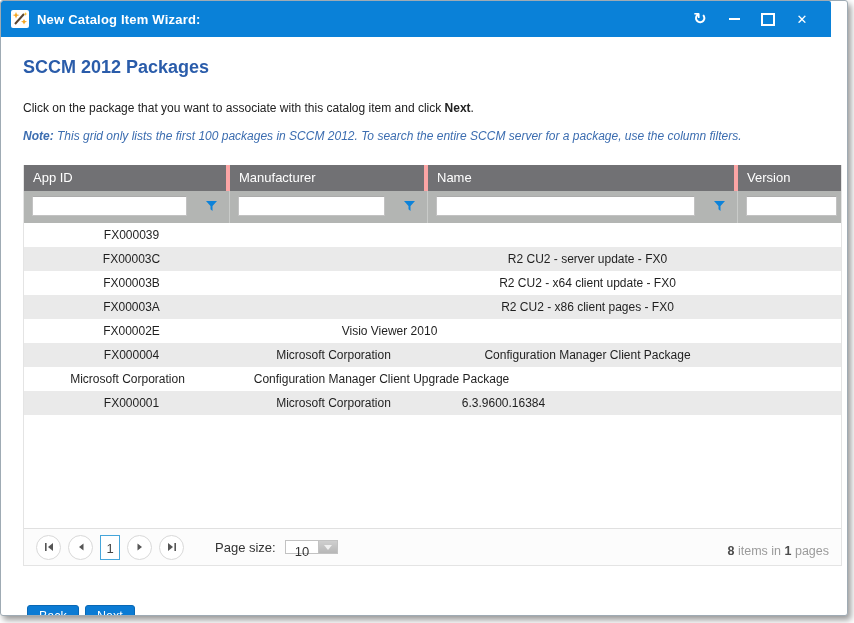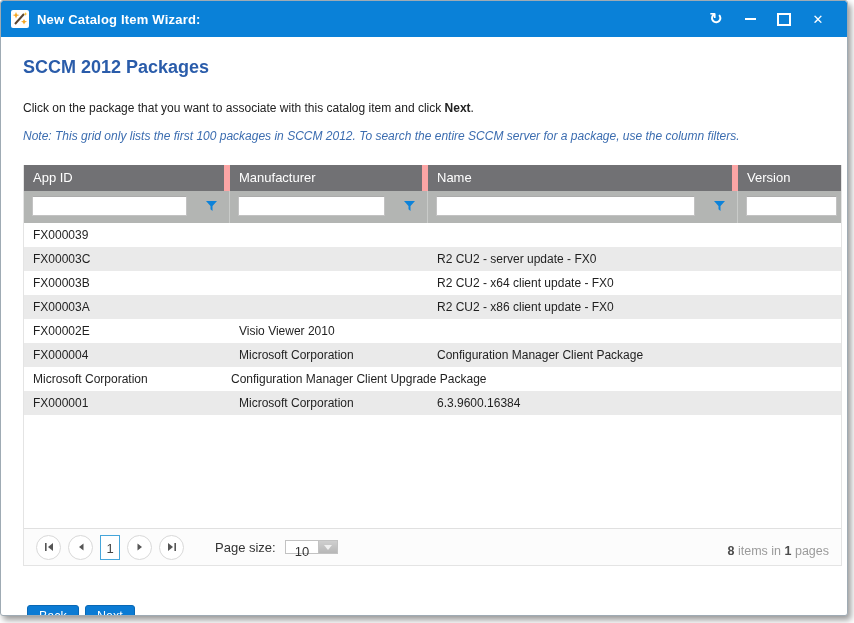--- a/index.html
+++ b/index.html
@@ -10,21 +10,21 @@
     -webkit-font-smoothing:antialiased;
   }
   .window{
     position:absolute;top:0;left:0;width:846px;height:614px;
     border:1px solid #9fabb4;border-radius:3px;background:#fff;
     box-shadow:3px 4px 6px rgba(0,0,0,.40);
     overflow:hidden;
   }
   
   .titlebar{
-    position:absolute;top:0;left:0;right:0;height:36px;
+    position:absolute;top:0;left:0;right:16px;height:36px;
     background:#0a81d8;display:flex;align-items:center;
     border-radius:2px 2px 0 0;
   }
   .app-icon{width:18px;height:18px;margin-left:10px;flex:0 0 auto;}
   .title-text{color:#fff;font-size:13px;font-weight:bold;margin-left:8px;letter-spacing:.2px;}
   .tb-buttons{margin-left:auto;display:flex;align-items:center;gap:16px;padding-right:20px;}
   .tb-btn{width:18px;height:18px;display:flex;align-items:center;justify-content:center;cursor:pointer;}
   .refresh-glyph{color:#fff;font-size:16px;font-weight:bold;line-height:1;}
   .min-glyph{width:11px;height:2px;background:#fff;}
   .max-glyph{width:10px;height:9px;border:2px solid #fff;}
@@ -36,50 +36,50 @@
   }
   .instruction{
     position:absolute;left:22px;top:100px;
     color:#222;font-size:12px;
   }
   .instruction b{font-weight:bold;}
   .note{
     position:absolute;left:22px;top:128px;
     color:#3c6db0;font-size:12px;font-style:italic;
   }
-  .note .note-label{font-weight:normal;}
+  .note .note-label{font-weight:bold;}
   
   .grid{
     position:absolute;left:22px;top:164px;width:817px;height:400px;
     border:1px solid #e4e4e4;border-top:none;
     display:flex;flex-direction:column;overflow:hidden;background:#fff;
   }
   .grid-inner{width:856px;flex:0 0 auto;}
   .g-header{display:flex;height:26px;background:#717174;}
   .g-header .g-cell{
     color:#fff;font-size:13px;line-height:26px;padding-left:9px;
-    border-right:6px solid #fca5a5;box-sizing:border-box;
+    border-right:4px solid #fca5a5;box-sizing:border-box;
     white-space:nowrap;overflow:hidden;
   }
   .g-filter{display:flex;height:32px;background:#b3b5b3;}
   .g-filter .f-cell{
     position:relative;box-sizing:border-box;border-right:1px solid #c9cbc9;
   }
   .f-cell input{
     position:absolute;left:8px;top:5px;height:20px;
     width:calc(100% - 50px);
     border:1px solid #c2c2c2;border-top-color:#ababab;
     background:#fff;outline:none;font-size:12px;padding:0 4px;box-sizing:border-box;
   }
   .funnel{position:absolute;right:12px;top:10px;}
   .g-row{display:flex;height:24px;background:#fff;}
   .g-row.alt{background:#eaeaea;}
   .g-row .g-cell{
     font-size:12px;color:#1f1f1f;line-height:24px;padding-left:9px;
-    box-sizing:border-box;white-space:nowrap;overflow:hidden;
+    box-sizing:border-box;white-space:nowrap;overflow:hidden;text-align:center;
   }
   .c0{width:206px;} .c1{width:198px;} .c2{width:310px;} .c3{width:142px;}
   .g-spacer{flex:1 1 auto;background:#fff;}
   
   .pager{
     height:37px;flex:0 0 auto;border-top:1px solid #e0e0e0;background:#fcfcfc;
     display:flex;align-items:center;padding:0 12px;box-sizing:border-box;width:817px;
   }
   .pg-circle{
     width:25px;height:25px;border-radius:50%;border:1px solid #d9d9d9;background:#fff;
@@ -201,21 +201,21 @@
       </div>
       <div class="g-row">
         <div class="g-cell c0">FX00003B</div>
         <div class="g-cell c1"></div>
         <div class="g-cell c2">R2 CU2 - x64 client update - FX0</div>
         <div class="g-cell c3"></div>
       </div>
       <div class="g-row alt">
         <div class="g-cell c0">FX00003A</div>
         <div class="g-cell c1"></div>
-        <div class="g-cell c2">R2 CU2 - x86 client update - FX0</div>
+        <div class="g-cell c2">R2 CU2 - x86 client pages - FX0</div>
         <div class="g-cell c3"></div>
       </div>
       <div class="g-row">
         <div class="g-cell c0">FX00002E</div>
         <div class="g-cell c2">Visio Viewer 2010</div>
         <div class="g-cell c3"></div>
       </div>
       <div class="g-row alt">
         <div class="g-cell c0">FX000004</div>
         <div class="g-cell c1">Microsoft Corporation</div>

